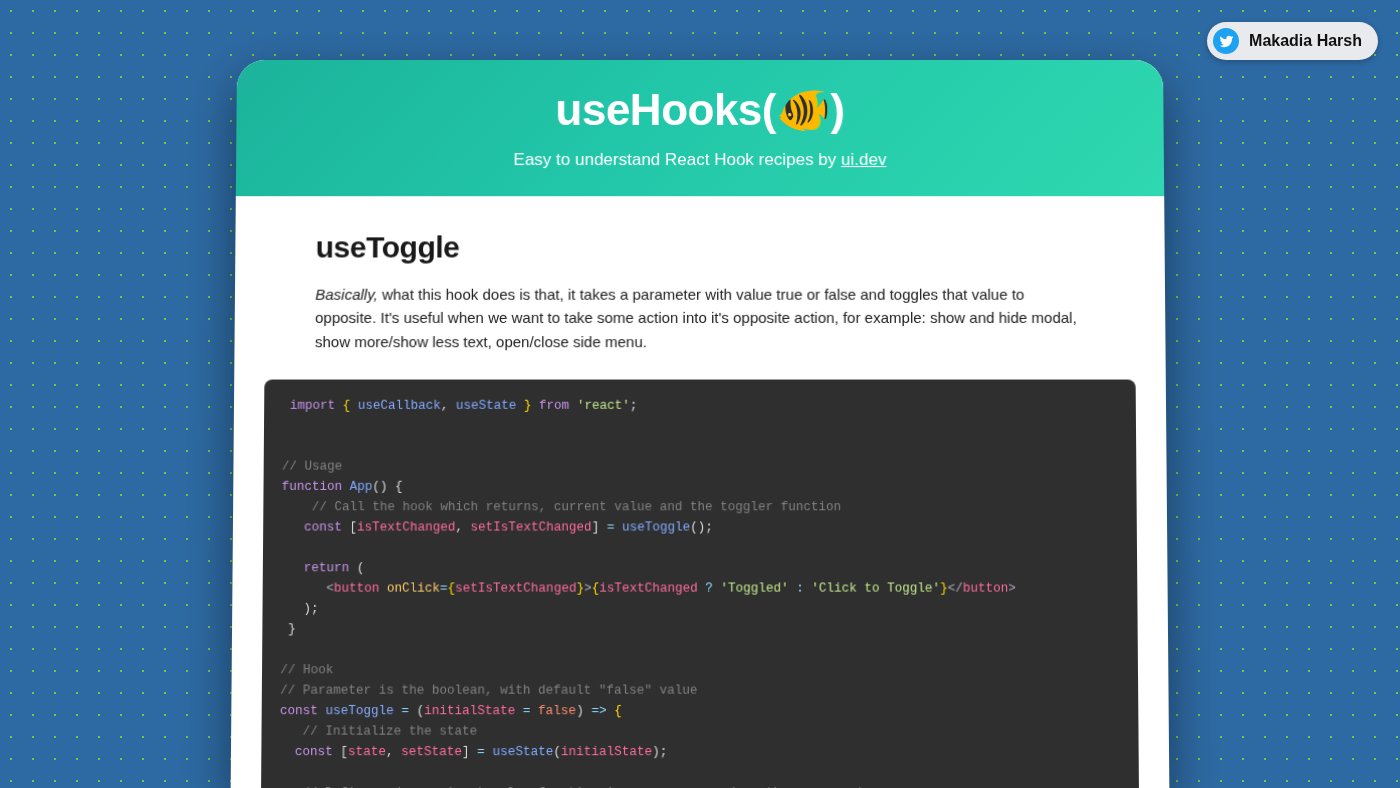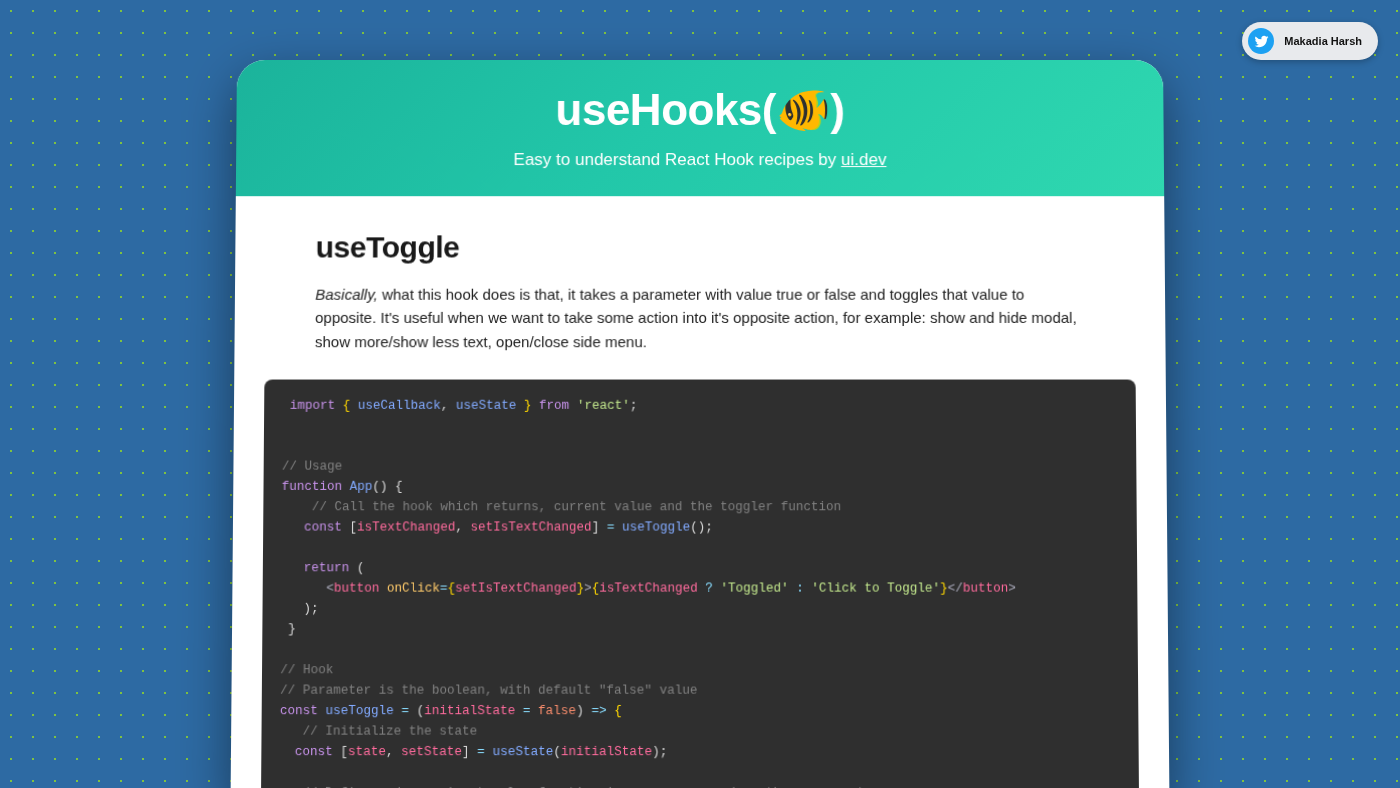--- a/index.html
+++ b/index.html
@@ -25,21 +25,21 @@
     gap: 10px;
     box-shadow: 0 2px 6px rgba(0,0,0,.25);
   }
   .author-badge .avatar {
     width: 26px; height: 26px;
     border-radius: 50%;
     background: #1da1f2;
     display: flex; align-items: center; justify-content: center;
   }
   .author-badge .avatar svg { width: 15px; height: 15px; fill: #fff; }
-  .author-badge .name { font-weight: 700; font-size: 11px; color: #111; text-align: center; }
+  .author-badge .name { font-weight: 700; font-size: 16px; color: #111; text-align: center; }
 
   
   .card {
     position: absolute;
     left: 237px;
     top: 60px;
     width: 926px;
     height: 728px;
     background: #fff;
     border-radius: 28px 28px 0 0;

